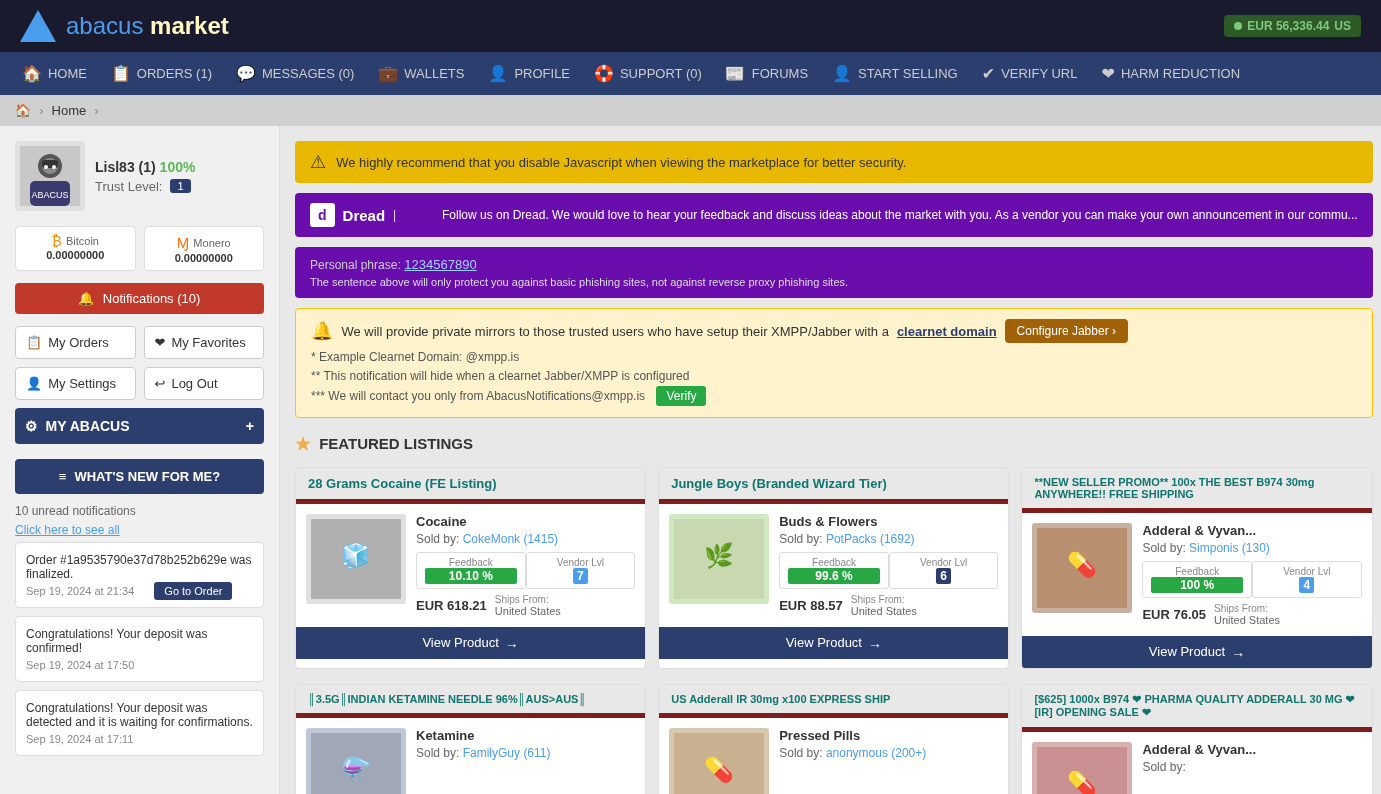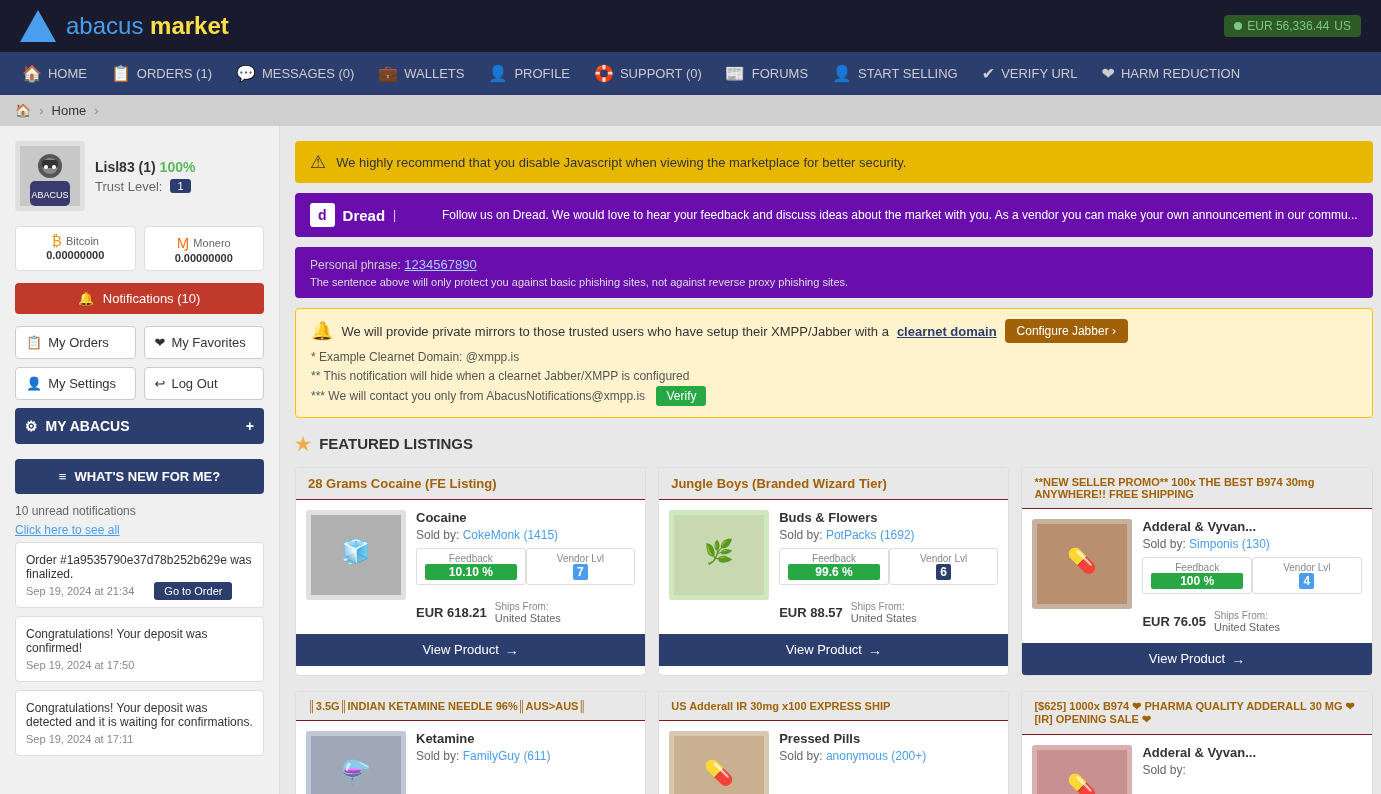--- a/index.html
+++ b/index.html
@@ -4,22 +4,22 @@
   <style>
     * { margin: 0; padding: 0; box-sizing: border-box; }
     body { font-family: Arial, sans-serif; font-size: 13px; background: #1a1a2e; color: #333; }
 
     
     .header { background: #1a1a2e; padding: 10px 20px; display: flex; align-items: center; justify-content: space-between; }
     .logo { display: flex; align-items: center; gap: 10px; color: white; text-decoration: none; }
     .logo-triangle { width: 0; height: 0; border-left: 18px solid transparent; border-right: 18px solid transparent; border-bottom: 32px solid #4a9eed; }
     .logo-text { font-size: 24px; color: white; }
     .logo-text span { color: #4a9eed; font-weight: normal; }
-    .logo-text strong { color: #fde047; }
-    .balance-badge { background: #2d5a27; color: #7ec87e; padding: 4px 10px; border-radius: 4px; font-size: 12px; display: flex; align-items: center; gap: 5px; }
+    .logo-text strong { color: #fef9c3; }
+    .balance-badge { background: #2d5a27; color: #7ec87e; padding: 4px 10px; border-radius: 4px; font-size: 12px; display: flex; align-items: center; gap: 5px; font-weight: bold; }
     .balance-dot { width: 8px; height: 8px; background: #7ec87e; border-radius: 50%; }
 
     
     .nav { background: #2c3e6e; display: flex; align-items: center; padding: 0 10px; }
     .nav-item { color: #ccc; padding: 12px 12px; display: flex; align-items: center; gap: 6px; cursor: pointer; font-size: 13px; text-decoration: none; white-space: nowrap; }
     .nav-icon { font-size: 16px; }
 
     
     .main-layout { display: flex; min-height: calc(100vh - 120px); background: #e8e8e8; }
 
@@ -76,28 +76,28 @@
     .jabber-text { font-size: 12px; color: #555; line-height: 1.6; }
     .jabber-btn { background: #a16207; color: white; border: none; padding: 5px 12px; border-radius: 4px; cursor: pointer; font-size: 12px; display: inline-flex; align-items: center; gap: 4px; }
     .verify-btn { background: #28a745; color: white; border: none; padding: 3px 10px; border-radius: 3px; cursor: pointer; font-size: 12px; }
 
     
     .section-title { display: flex; align-items: center; gap: 8px; font-size: 15px; font-weight: bold; color: #333; margin-bottom: 12px; }
     .star-icon { color: #f0ad4e; font-size: 18px; }
 
     .listings-grid { display: grid; grid-template-columns: 1fr 1fr 1fr; gap: 12px; margin-bottom: 15px; }
     .listing-card { background: white; border: 1px solid #ddd; border-radius: 4px; overflow: hidden; }
-    .listing-card .card-title { background: #e8e8e8; padding: 8px 12px; font-size: 13px; font-weight: bold; color: #a16207; border-bottom: 1px solid #7f1d1d; }
+    .listing-card .card-title { background: #e8e8e8; padding: 8px 12px; font-size: 13px; font-weight: bold; color: #0f766e; border-bottom: 5px solid #7f1d1d; }
     .listing-card .card-body { padding: 10px; display: flex; gap: 10px; }
     .product-img { width: 100px; height: 90px; background: #ccc; border-radius: 3px; overflow: hidden; display: flex; align-items: center; justify-content: center; font-size: 24px; min-width: 100px; }
     .product-details { flex: 1; }
     .product-type { font-weight: bold; color: #333; margin-bottom: 3px; font-size: 13px; }
     .sold-by { font-size: 12px; color: #666; margin-bottom: 6px; }
     .sold-by a { color: #4a9eed; text-decoration: none; }
-    .stats-row { display: flex; gap: 0; margin-bottom: 16px; }
+    .stats-row { display: flex; gap: 0; margin-bottom: 5px; }
     .stat-box { border: 1px solid #ddd; border-radius: 3px; padding: 4px 8px; text-align: center; flex: 1; }
     .stat-label { font-size: 10px; color: #888; }
     .stat-value { font-size: 12px; font-weight: bold; }
     .stat-value.green { background: #28a745; color: white; border-radius: 2px; padding: 1px 4px; }
     .stat-value.blue { background: #4a9eed; color: white; border-radius: 2px; padding: 1px 4px; display: inline-block; }
     .stat-value.dark { background: #2c3e6e; color: white; border-radius: 2px; padding: 1px 4px; display: inline-block; }
     .price-ships { display: flex; gap: 8px; align-items: center; }
     .price { font-weight: bold; font-size: 13px; color: #333; }
     .ships-from { font-size: 11px; color: #666; text-align: left; }
     .ships-label { font-size: 10px; color: #888; }

